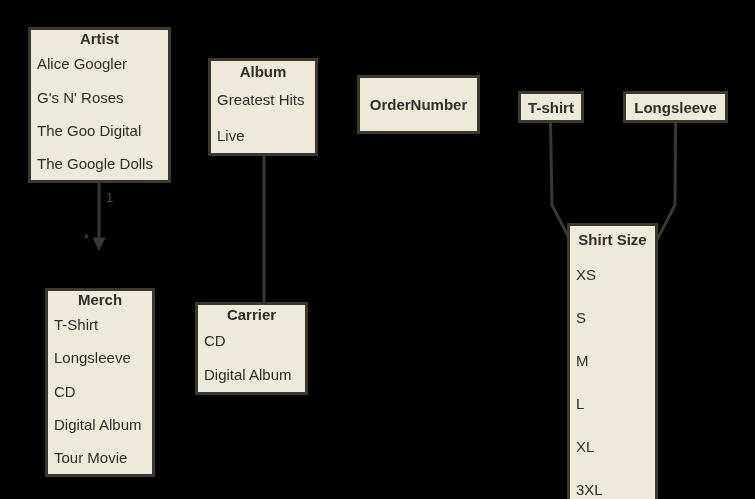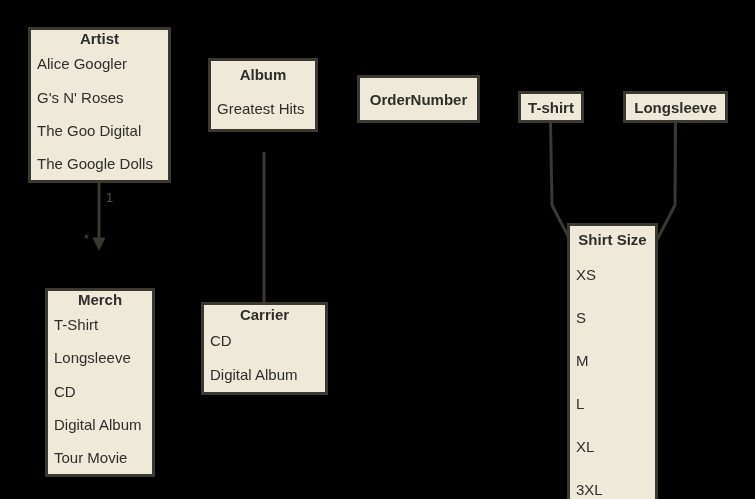--- a/index.html
+++ b/index.html
@@ -78,47 +78,48 @@
   </svg>
 
   <div class="dtable" style="left:28px; top:27px; width:143px; height:156px;">
     <div class="cell hdr">Artist</div>
     <div class="cell">Alice Googler</div>
     <div class="cell">G's N' Roses</div>
     <div class="cell">The Goo Digital</div>
     <div class="cell">The Google Dolls</div>
   </div>
 
-  <div class="dtable" style="left:208px; top:58px; width:110px; height:74px;">
+  <div class="dtable" style="left:208px; top:58px; width:110px; height:98px;">
     <div class="cell hdr">Album</div>
     <div class="cell">Greatest Hits</div>
+    <div class="cell">Live</div>
   </div>
 
-  <div class="dtable" style="left:357px; top:75px; width:123px; height:48px;">
+  <div class="dtable" style="left:357px; top:75px; width:123px; height:59px;">
     <div class="cell hdr">OrderNumber</div>
   </div>
 
   <div class="dtable" style="left:518px; top:91px; width:66px; height:32px;">
     <div class="cell hdr">T-shirt</div>
   </div>
 
   <div class="dtable" style="left:623px; top:91px; width:105px; height:32px;">
     <div class="cell hdr">Longsleeve</div>
   </div>
 
   <div class="dtable" style="left:45px; top:252px; width:110px; height:189px;margin-top:36px;">
     <div class="cell hdr">Merch</div>
     <div class="cell">T-Shirt</div>
     <div class="cell">Longsleeve</div>
     <div class="cell">CD</div>
     <div class="cell">Digital Album</div>
     <div class="cell">Tour Movie</div>
   </div>
 
-  <div class="dtable" style="left:201px; top:302px; width:127px; height:93px;">
+  <div class="dtable" style="left:195px; top:302px; width:113px; height:93px;">
     <div class="cell hdr">Carrier</div>
     <div class="cell">CD</div>
     <div class="cell">Digital Album</div>
   </div>
 
   <div class="dtable" style="left:567px; top:223px; width:91px; height:291px;">
     <div class="cell hdr">Shirt Size</div>
     <div class="cell">XS</div>
     <div class="cell">S</div>
     <div class="cell">M</div>

